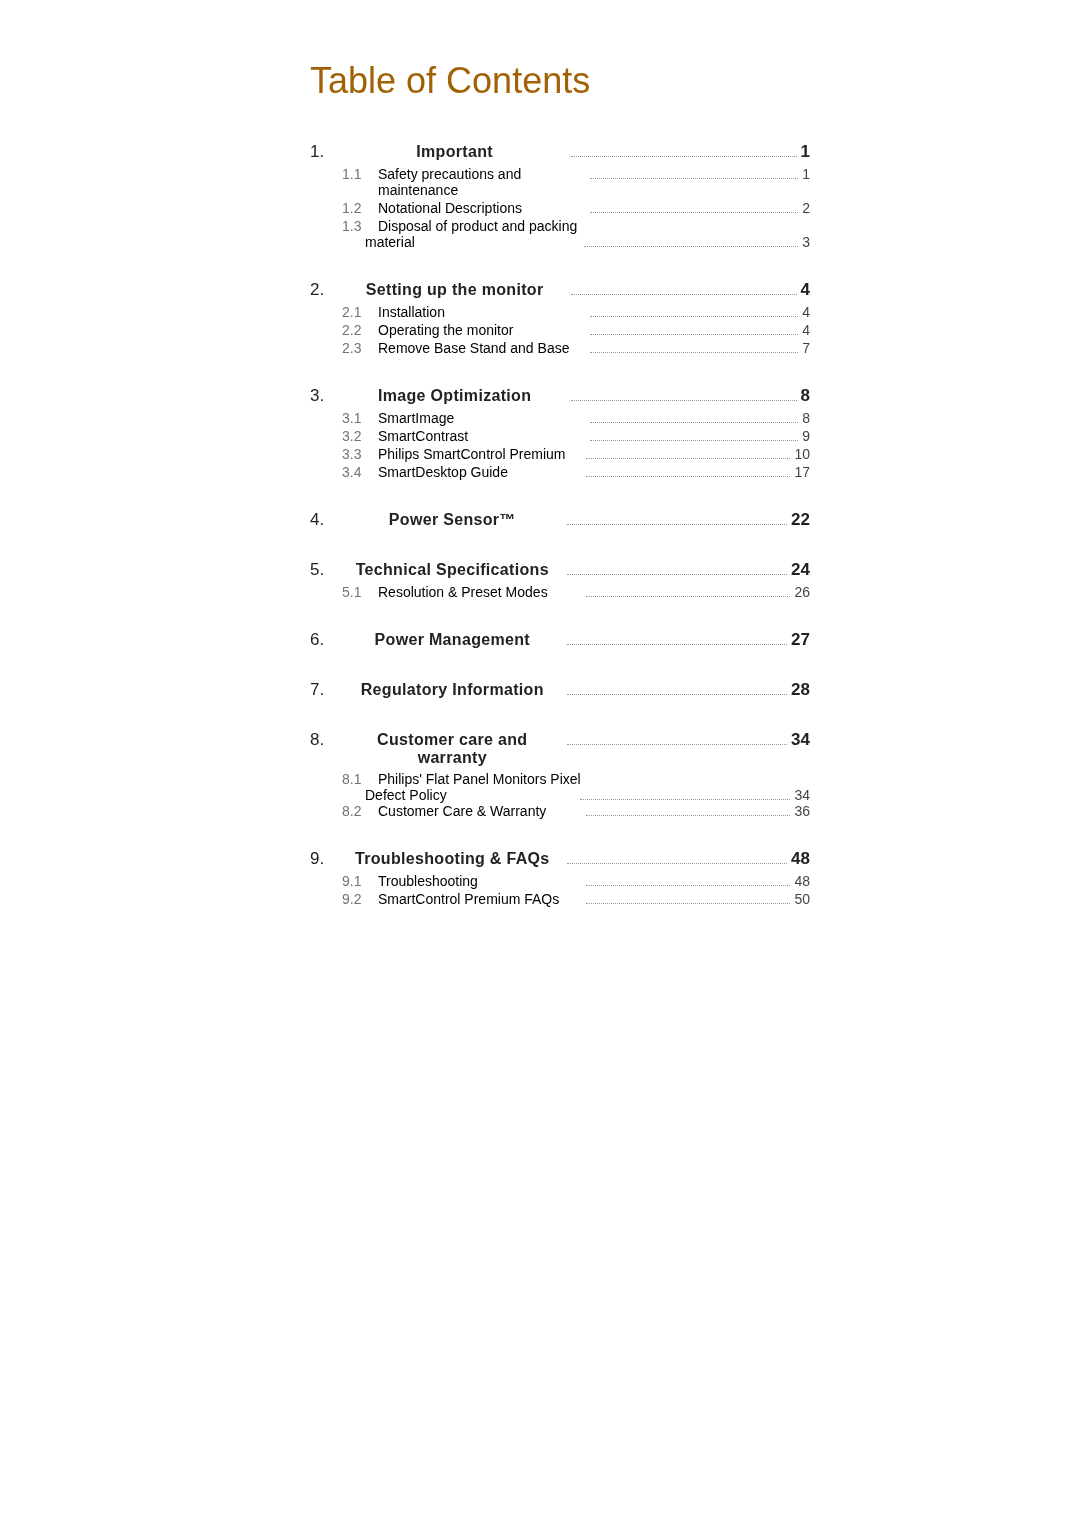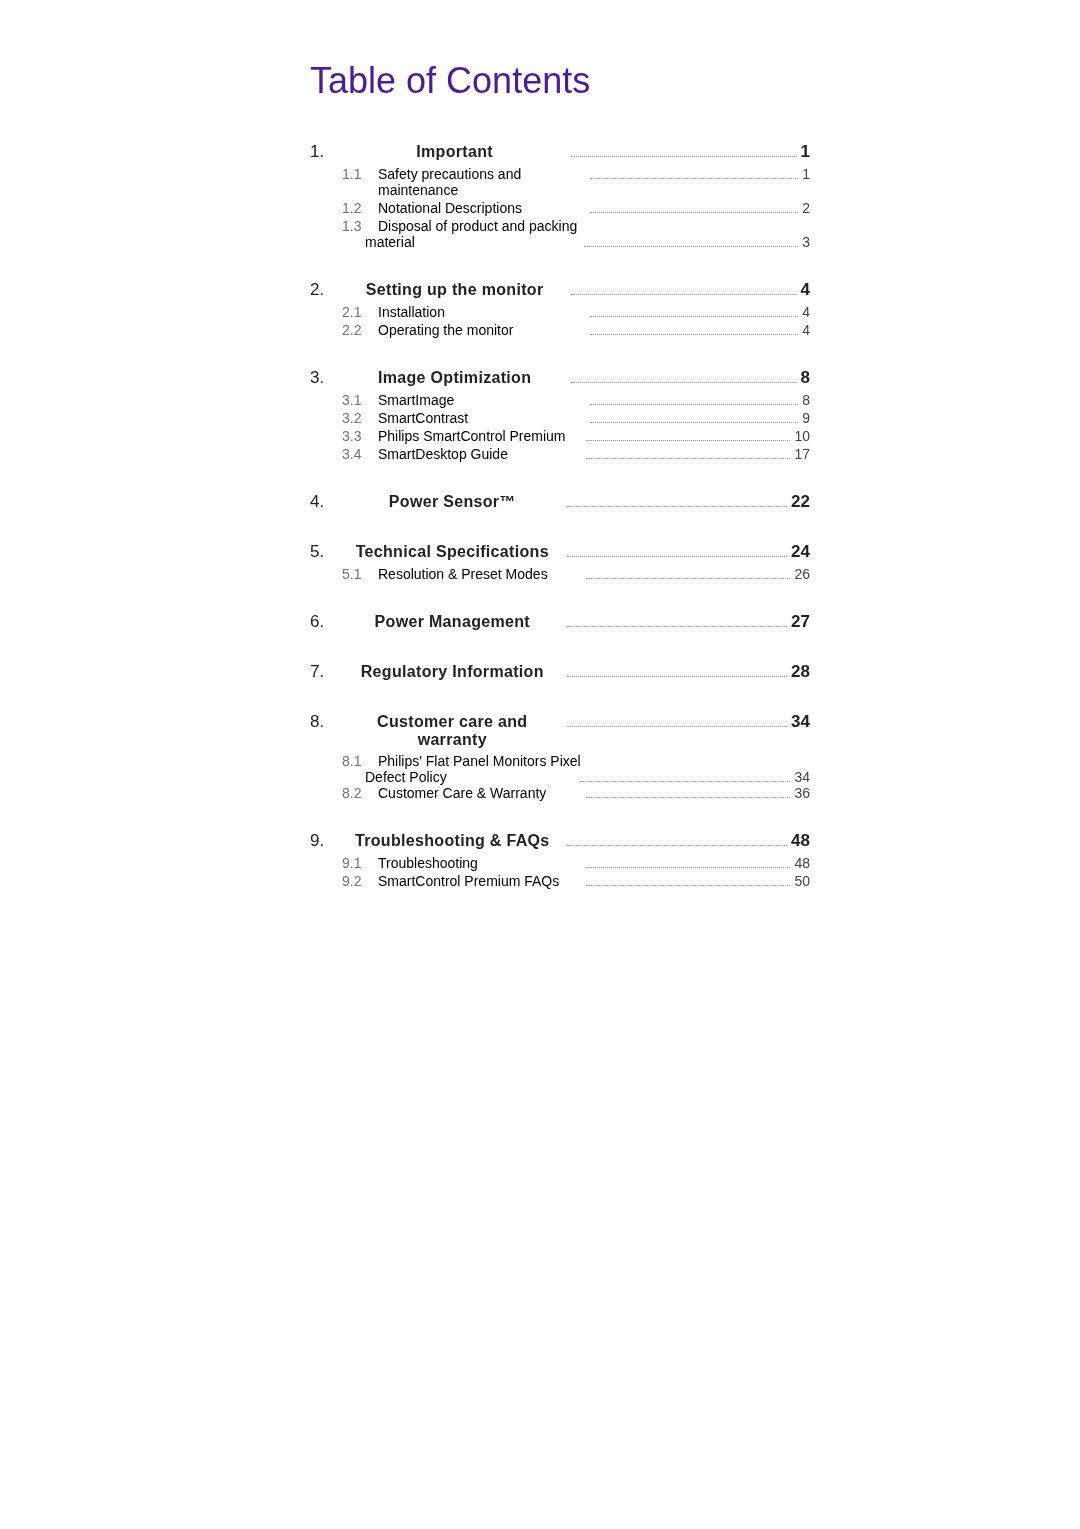--- a/index.html
+++ b/index.html
@@ -18,21 +18,21 @@
     }
 
     .page {
       width: 620px;
       padding: 60px 40px 60px 80px;
     }
 
     .toc-title {
       font-size: 36px;
       font-weight: normal;
-      color: #4c1d95;
+      color: #a16207;
       margin-bottom: 40px;
       font-family: Arial, Helvetica, sans-serif;
     }
 
     .toc-section {
       margin-bottom: 30px;
     }
 
     .toc-main-entry {
       display: flex;
@@ -166,20 +166,26 @@
             <span class="toc-sub-label">Installation</span>
             <span class="leader"></span>
             <span class="toc-sub-page">4</span>
           </div>
           <div class="toc-sub-entry">
             <span class="toc-sub-number">2.2</span>
             <span class="toc-sub-label">Operating the monitor</span>
             <span class="leader"></span>
             <span class="toc-sub-page">4</span>
           </div>
+          <div class="toc-sub-entry">
+            <span class="toc-sub-number">2.3</span>
+            <span class="toc-sub-label">Remove Base Stand and Base</span>
+            <span class="leader"></span>
+            <span class="toc-sub-page">7</span>
+          </div>
         </div>
       </div>
       <div class="toc-section">
         <div class="toc-main-entry">
           <span class="toc-number">3.</span>
           <span class="toc-main-label">Image Optimization</span>
           <span class="leader"></span>
           <span class="toc-page">8</span>
         </div>
         <div class="toc-sub-entries">

